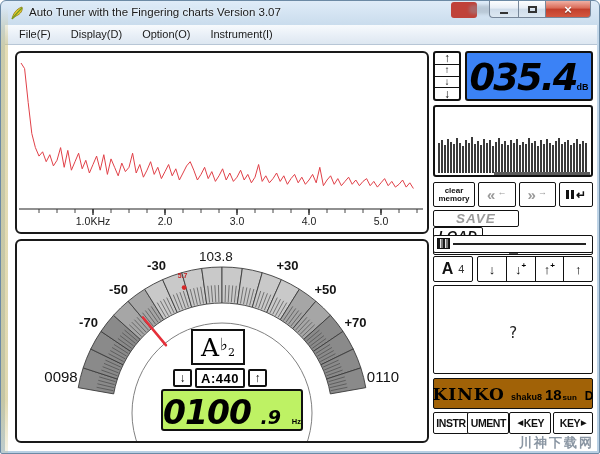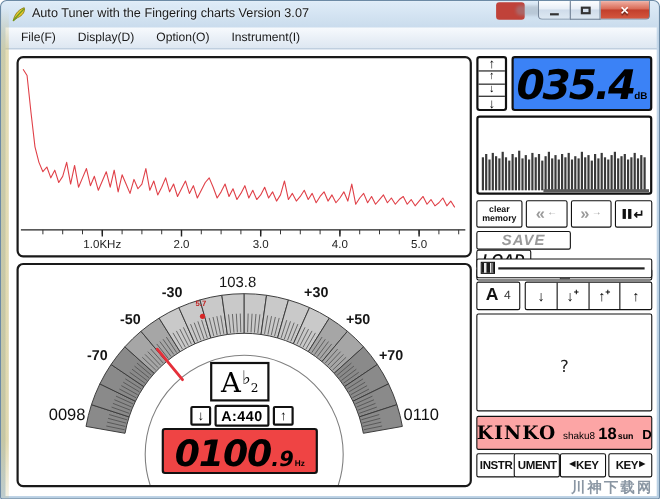--- a/index.html
+++ b/index.html
@@ -40,21 +40,21 @@
   
   .mwidget{position:absolute;box-sizing:border-box;}
   #note-display{left:174px;top:88px;width:54px;height:36px;border:2px solid #111;background:#fff;display:flex;align-items:center;justify-content:center;font-family:"DejaVu Serif",serif;}
   #note-letter{font-size:25px;line-height:25px;}
   #note-accidental{font-size:17px;margin-left:1px;transform:translateY(-3px);display:inline-block;}
   #note-octave{font-size:11px;transform:translateY(5px);display:inline-block;}
   .small-arrow-btn{width:19px;height:18px;border:2px solid #111;border-radius:2px;background:#fff;display:flex;align-items:center;justify-content:center;font-weight:900;font-size:12px;line-height:12px;}
   #ref-down-button{left:156px;top:128px;}
   #ref-value{left:178px;top:127px;width:50px;height:20px;border:2px solid #111;border-radius:2px;background:#fff;display:flex;align-items:center;justify-content:center;font-size:13px;font-weight:700;letter-spacing:.5px;}
   #ref-up-button{left:231px;top:128px;}
-  #freq-display{left:130px;top:148px;width:142px;height:42px;border:2.5px solid #111;border-radius:3px;background:#ef4444;display:flex;align-items:baseline;justify-content:center;padding-top:2px;}
+  #freq-display{left:144px;top:148px;width:142px;height:42px;border:2.5px solid #111;border-radius:3px;background:#bef264;display:flex;align-items:baseline;justify-content:space-between;padding-top:2px;}
   .big-digits{font-family:"DejaVu Sans",sans-serif;font-weight:bold;font-style:italic;}
   #freq-main{font-size:33px;letter-spacing:-1px;}
   #freq-frac{font-size:19px;}
   #freq-unit{font-size:7.5px;font-weight:bold;margin-left:1px;}
   
   #right-col{position:absolute;left:428px;top:6px;width:160px;}
   .btn{box-sizing:border-box;background:#fff;border:1.6px solid #111;border-radius:2px;display:flex;align-items:center;justify-content:center;font-weight:bold;color:#111;}
   #row1{display:flex;height:50px;margin-bottom:4px;}
   #db-spinner{width:28px;box-sizing:border-box;border:2px solid #111;border-radius:3px;background:#fff;display:flex;flex-direction:column;margin-right:4px;}
   .spin-btn{flex:1;display:flex;align-items:center;justify-content:center;border-bottom:1.4px solid #111;font-size:10px;line-height:10px;}
@@ -89,23 +89,23 @@
   #a4-row{display:flex;height:26px;margin-bottom:3px;}
   #a4-button{width:40px;flex:none;margin-right:4px;}
   #a4-letter{font-size:16px;font-weight:900;line-height:16px;}
   #a4-octave{font-size:11px;font-weight:400;color:#333;margin-left:5px;}
   #note-step-group{flex:1;display:flex;box-sizing:border-box;border:1.6px solid #111;border-radius:2px;background:#fff;}
   .note-step-btn{flex:1;display:flex;align-items:center;justify-content:center;border-right:1.6px solid #111;font-weight:900;font-size:13px;line-height:13px;}
   .note-step-btn:last-child{border-right:none;}
   .plus-sup{font-size:8px;font-weight:bold;transform:translateY(-4px);display:inline-block;}
   #fingering-panel{position:relative;height:89px;box-sizing:border-box;border:1.6px solid #111;border-radius:2px;background:#fff;margin-bottom:4px;}
   #fingering-placeholder{position:absolute;left:0;right:0;top:44%;text-align:center;font-family:"DejaVu Sans Mono",monospace;font-size:15px;color:#222;}
-  #instrument-display{height:31px;box-sizing:border-box;border:1.6px solid #111;border-radius:2px;background:#fca5a5;display:flex;align-items:baseline;justify-content:center;padding-top:7px;margin-bottom:3px;}
+  #instrument-display{height:31px;box-sizing:border-box;border:1.6px solid #111;border-radius:2px;background:#a16207;display:flex;align-items:baseline;justify-content:center;padding-top:7px;margin-bottom:3px;}
   #brand{font-family:"DejaVu Serif",serif;font-weight:900;font-size:17px;letter-spacing:1px;line-height:17px;}
-  #inst-name{font-size:9px;font-weight:normal;margin-left:6px;}
+  #inst-name{font-size:9px;font-weight:bold;margin-left:6px;}
   #inst-size{font-size:15px;font-weight:600;margin-left:3px;}
   #inst-size-unit{font-size:8px;font-weight:bold;margin-left:1px;}
   #inst-key{font-size:12px;font-weight:700;margin-left:8px;}
   #bottom-row{display:flex;height:22px;}
   .bottom-btn{font-size:10.5px;letter-spacing:-.4px;}
   #instr-button-left{width:36px;flex:none;}
   #instr-button-right{width:42px;flex:none;margin-left:-1.6px;}
   #bottom-spacer{flex:1;}
   #key-prev-button{width:42px;flex:none;margin-right:2px;}
   #key-next-button{width:40px;flex:none;}

